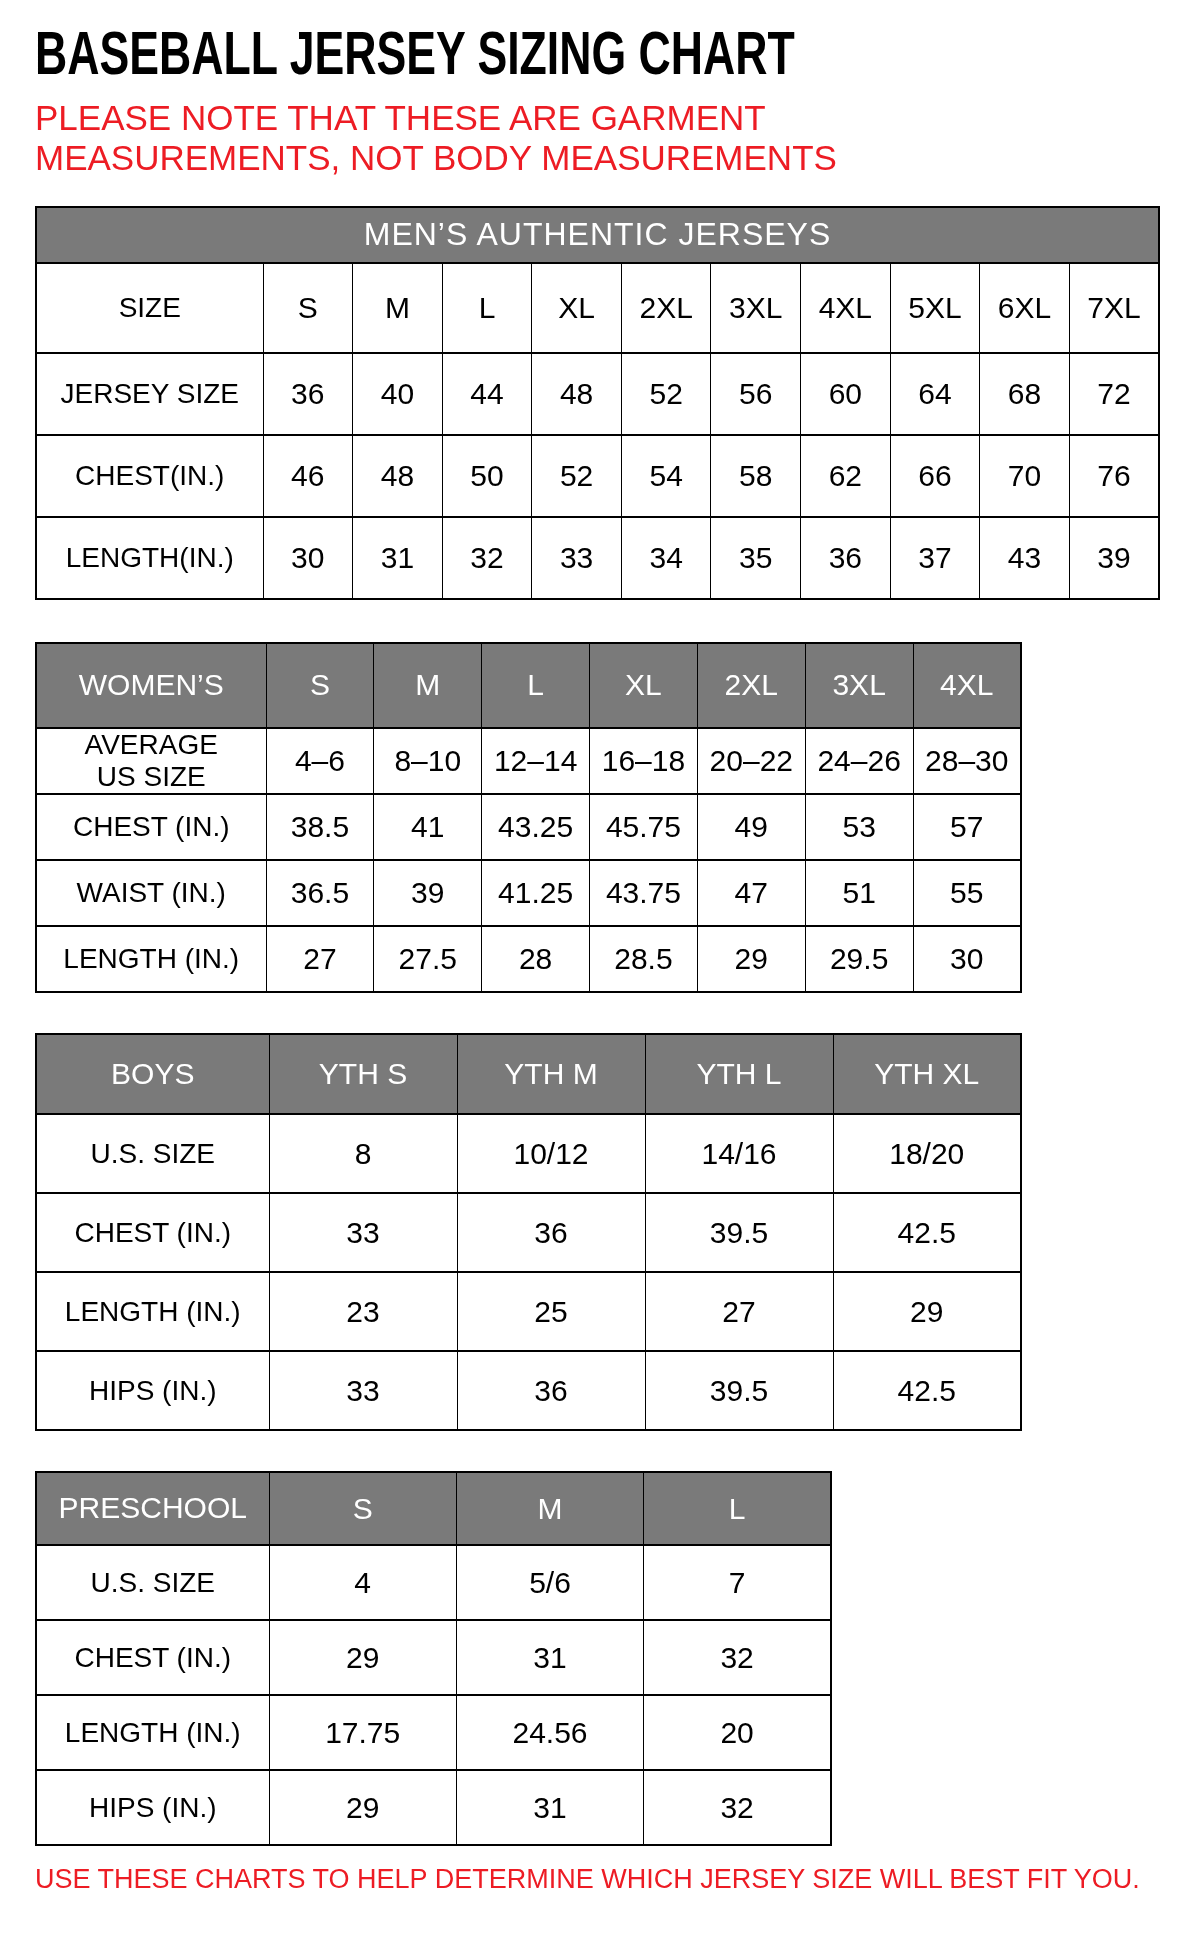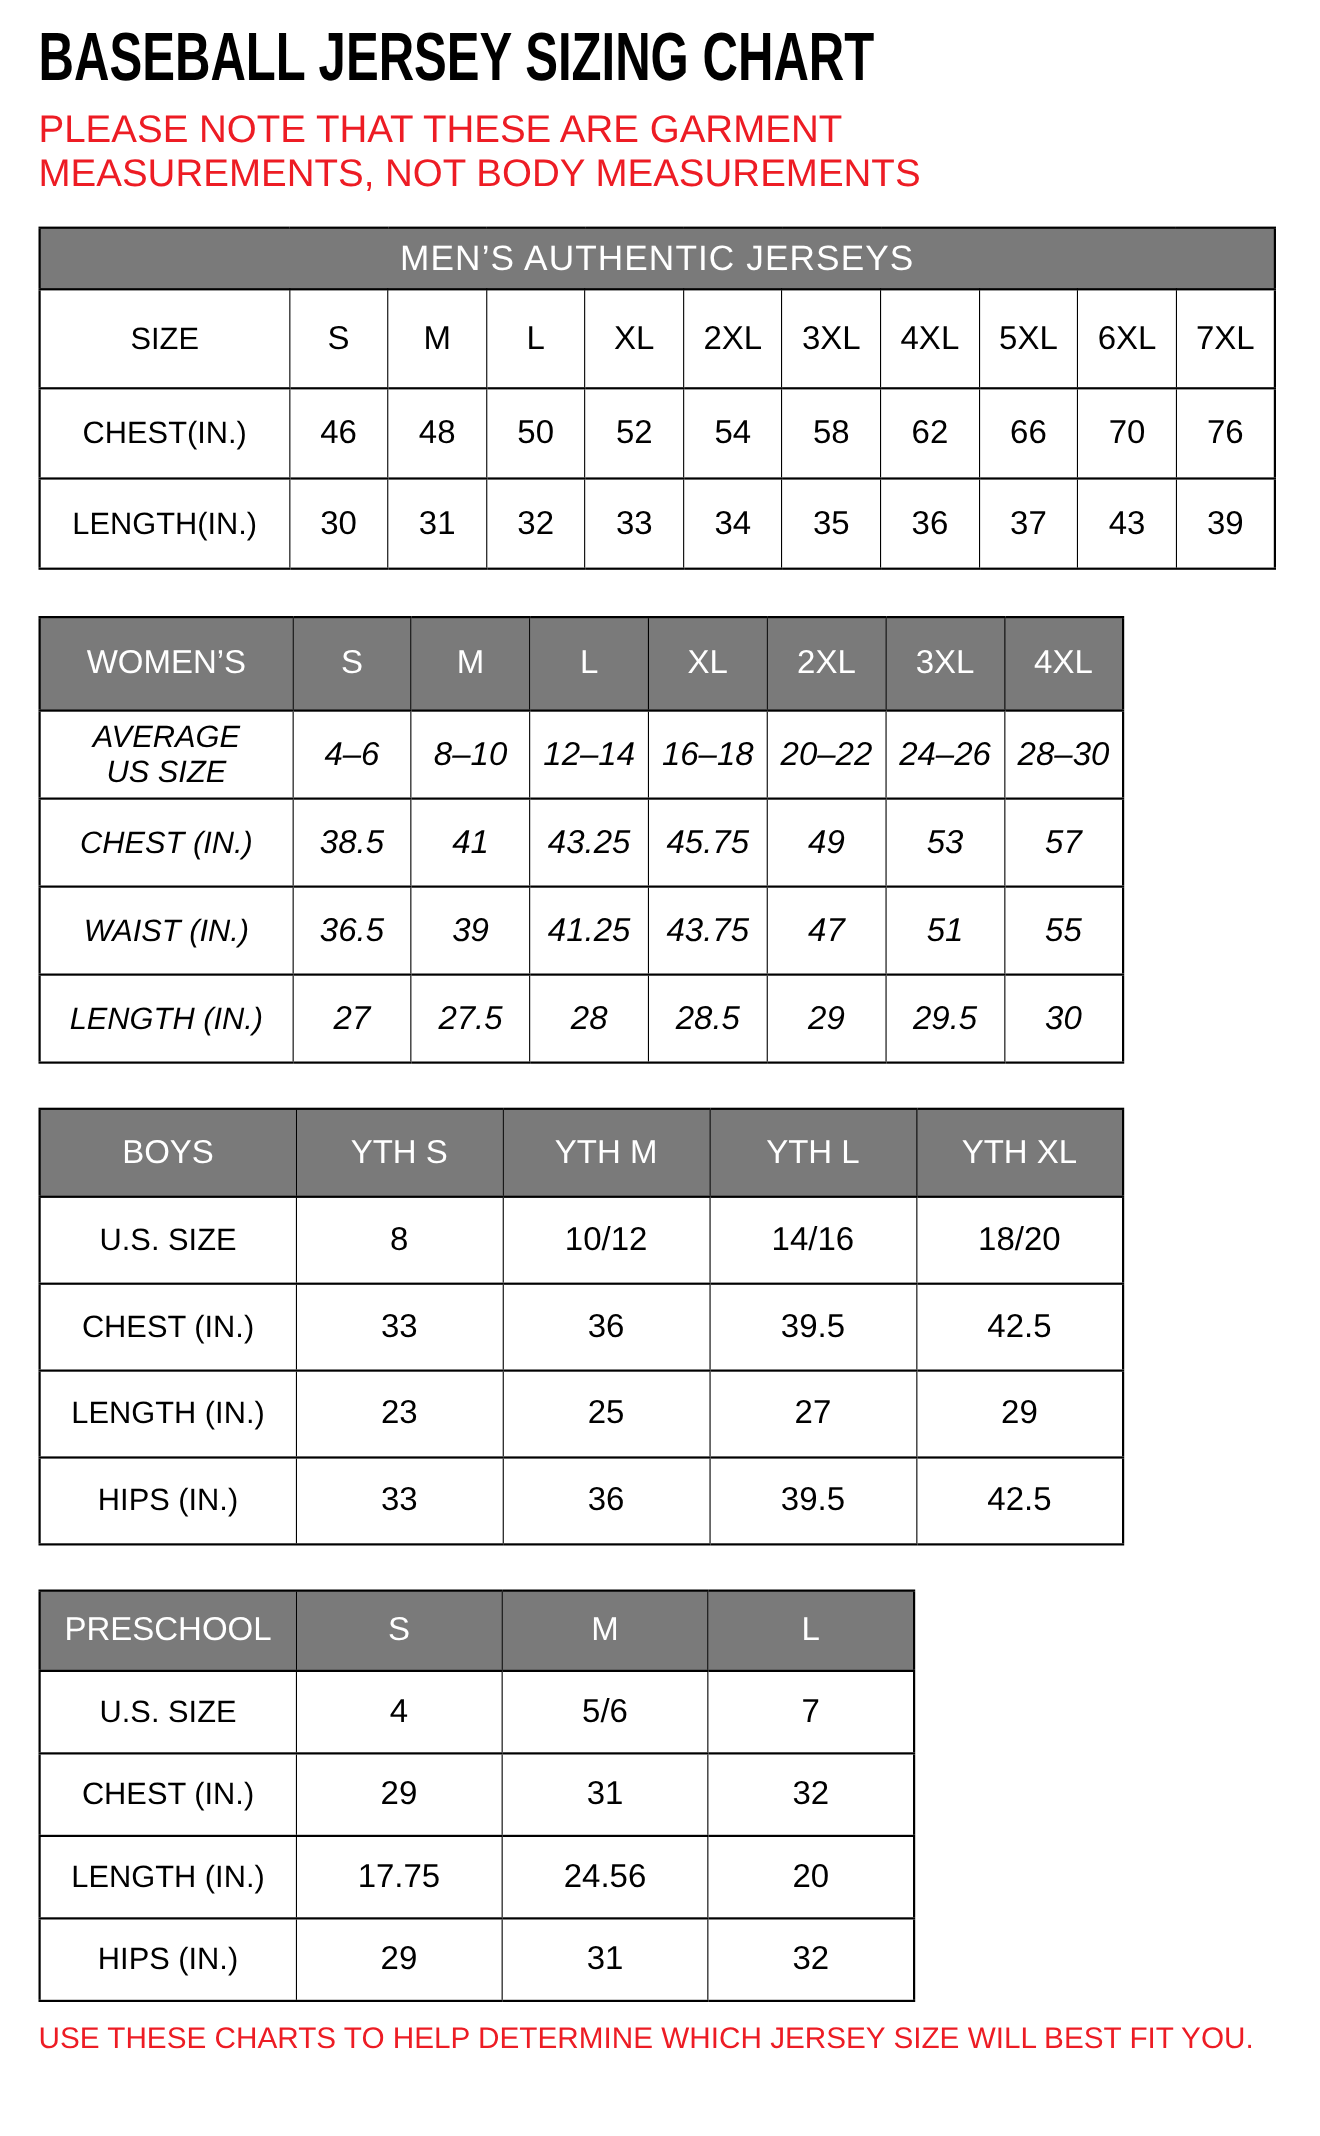--- a/index.html
+++ b/index.html
@@ -38,21 +38,21 @@
 
   .t-mens { width:1125px; margin-top:28px; }
   .t-mens .col-label { width:227px; }
   .t-mens .banner-row { height:56px; }
   .t-mens .header-row { height:90px; }
   .t-mens tbody tr.data-row { height:82px; }
 
   .t-womens { width:987px; margin-top:42px; }
   .t-womens .col-label { width:230px; }
   .t-womens .header-row { height:85px; }
-  .t-womens tbody tr.data-row { height:80px;font-style:italic; }
+  .t-womens tbody tr.data-row { height:66px; }
 
   .t-boys { width:987px; margin-top:40px;padding-left:12px; }
   .t-boys .col-label { width:233px; }
   .t-boys .header-row { height:80px; }
   .t-boys tbody tr.data-row { height:79px; }
 
   .t-preschool { width:797px; margin-top:40px; }
   .t-preschool .col-label { width:233px; }
   .t-preschool .header-row { height:73px; }
   .t-preschool tbody tr.data-row { height:75px; }
@@ -91,20 +91,33 @@
             <td class="size-hdr">L</td>
             <td class="size-hdr">XL</td>
             <td class="size-hdr">2XL</td>
             <td class="size-hdr">3XL</td>
             <td class="size-hdr">4XL</td>
             <td class="size-hdr">5XL</td>
             <td class="size-hdr">6XL</td>
             <td class="size-hdr">7XL</td>
           </tr>
           <tr class="data-row">
+            <td class="label-cell">JERSEY SIZE</td>
+            <td class="value-cell">36</td>
+            <td class="value-cell">40</td>
+            <td class="value-cell">44</td>
+            <td class="value-cell">48</td>
+            <td class="value-cell">52</td>
+            <td class="value-cell">56</td>
+            <td class="value-cell">60</td>
+            <td class="value-cell">64</td>
+            <td class="value-cell">68</td>
+            <td class="value-cell">72</td>
+          </tr>
+          <tr class="data-row">
             <td class="label-cell">CHEST(IN.)</td>
             <td class="value-cell">46</td>
             <td class="value-cell">48</td>
             <td class="value-cell">50</td>
             <td class="value-cell">52</td>
             <td class="value-cell">54</td>
             <td class="value-cell">58</td>
             <td class="value-cell">62</td>
             <td class="value-cell">66</td>
             <td class="value-cell">70</td>

